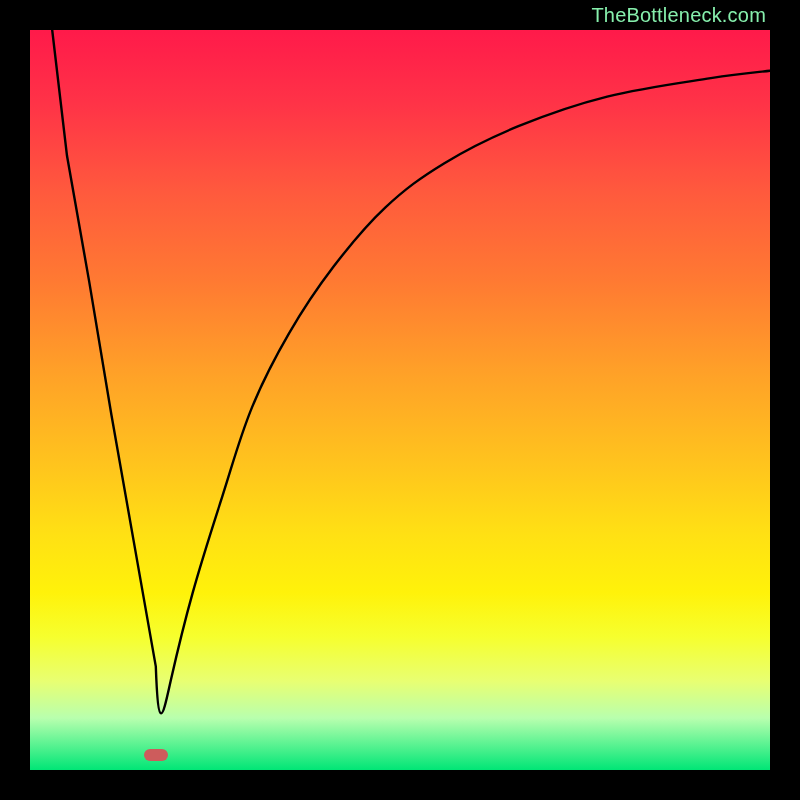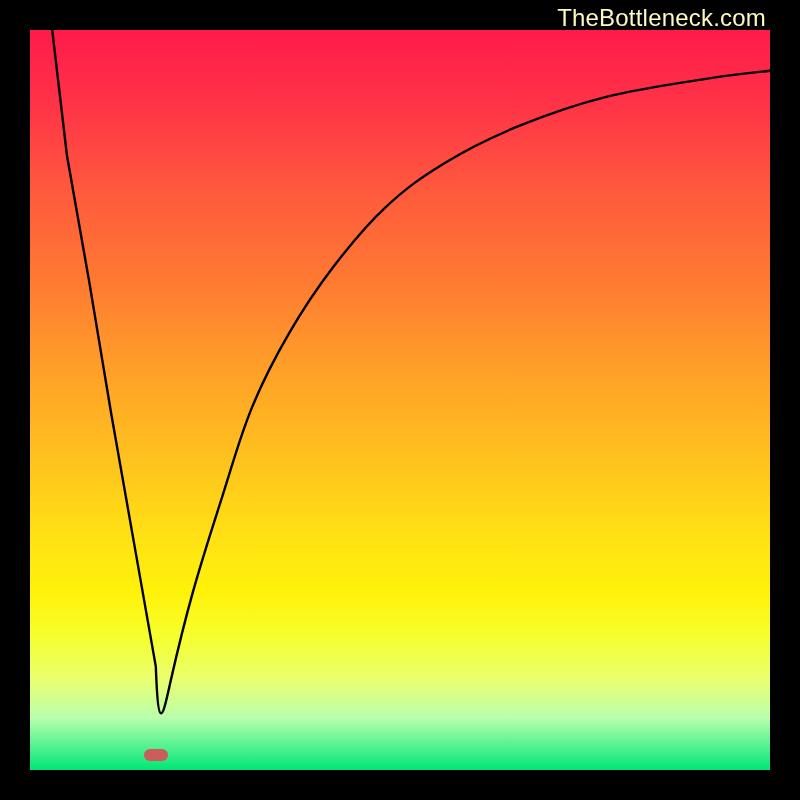--- a/index.html
+++ b/index.html
@@ -36,22 +36,22 @@
       #f6ff2e 82%,
       #e8ff72 88%,
       #b8ffae 93%,
       #00e676 100%
     );
   }
   .watermark {
     position: absolute;
     top: 4px;
     right: 34px;
-    color: #fef9c3;
-    font-size: 24px;
+    color: #86efac;
+    font-size: 20px;
     letter-spacing: 0.2px;
     z-index: 5;
   }
   svg.curve {
     position: absolute;
     left: 0;
     top: 0;
     width: 740px;
     height: 740px;
     z-index: 3;

